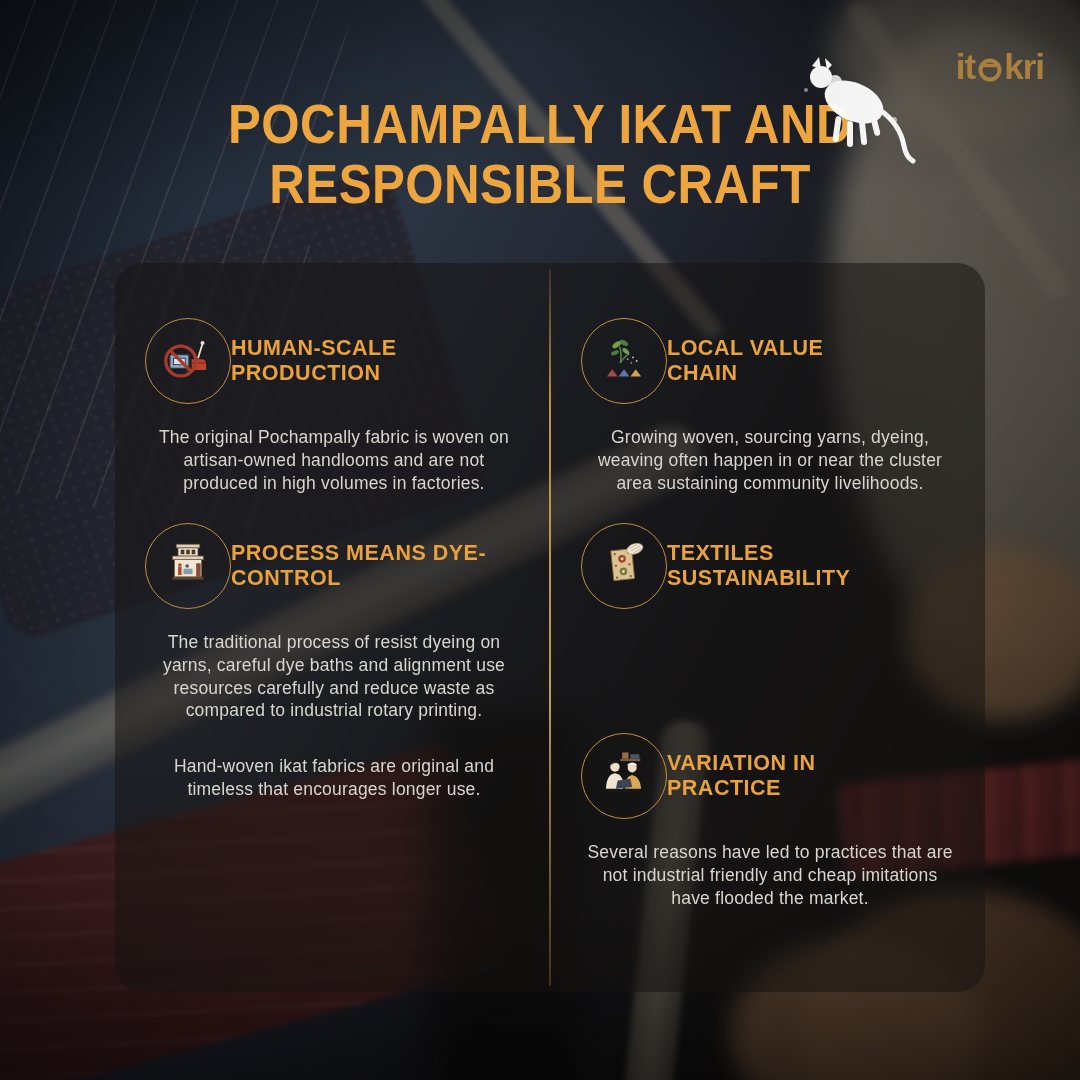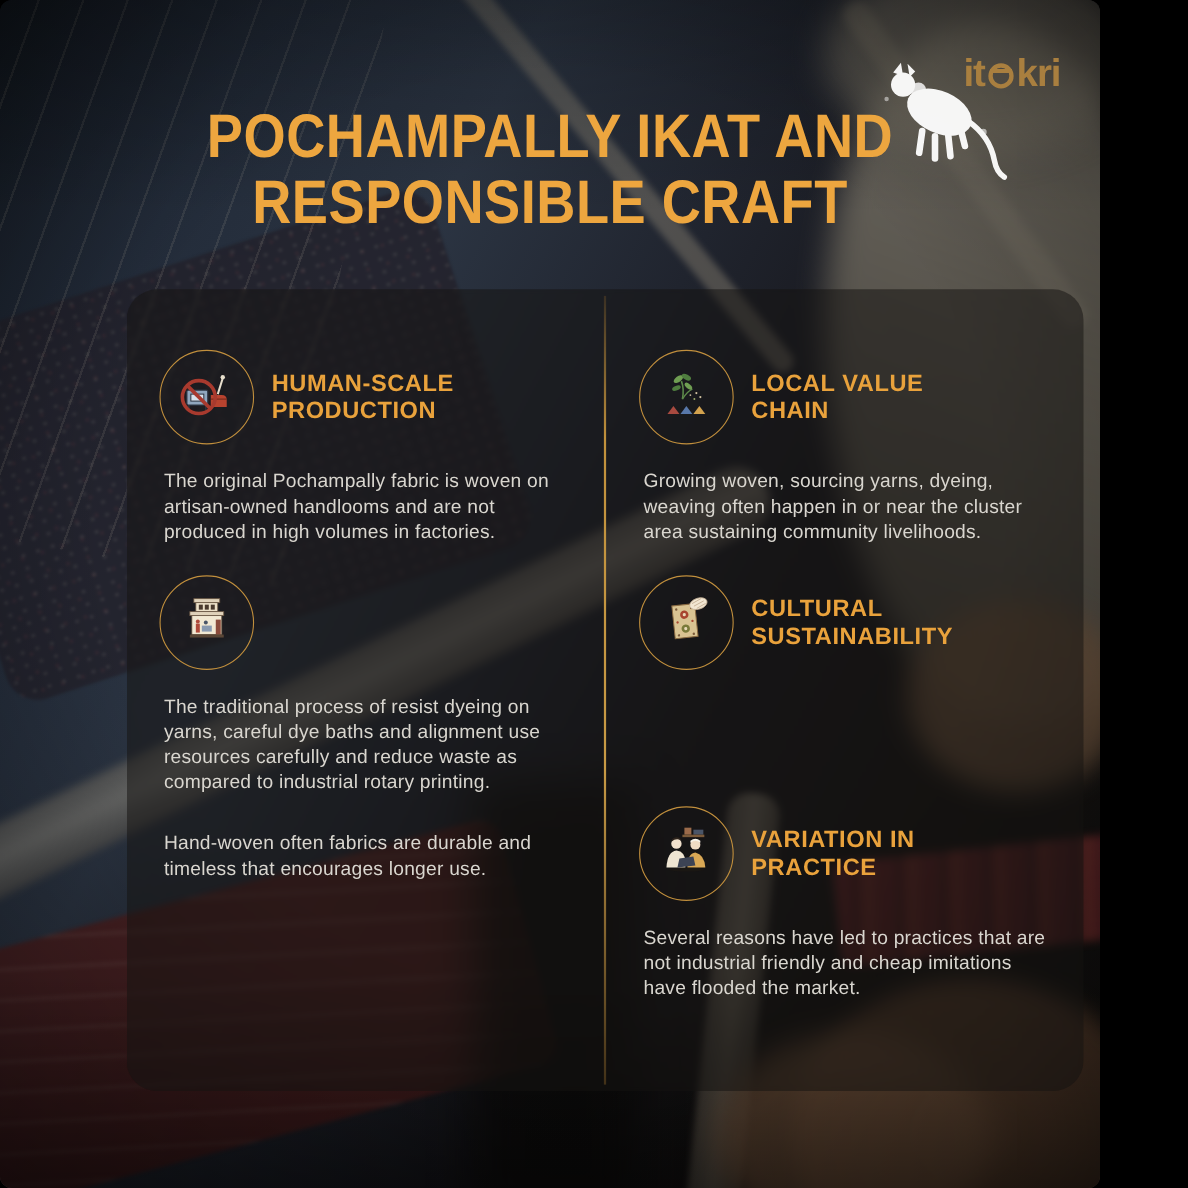--- a/index.html
+++ b/index.html
@@ -1,20 +1,19 @@
 <!DOCTYPE html>
 <html><head>
 <meta charset="utf-8">
 <style>
   html,body{margin:0;padding:0;background:#000;}
   .poster{
-    position:relative;width:1000px;height:1080px;overflow:hidden;
+    position:relative;width:1080px;height:1080px;overflow:hidden;
     font-family:"Liberation Sans",sans-serif;
     background:linear-gradient(118deg,#141a23 0%,#232c3a 16%,#2b3442 32%,#20242e 48%,#17171c 62%,#131110 78%,#100f0e 100%);
-    border-radius:11px;
   }
   
   .bg-el{position:absolute;pointer-events:none;}
   .carpet-speckle{left:-50px;top:235px;width:500px;height:340px;transform:rotate(-18deg);
     background-color:#221f28;
     background-image:radial-gradient(rgba(205,195,175,.28) 1.2px,transparent 1.7px),
                      radial-gradient(rgba(160,70,70,.28) 1.2px,transparent 1.7px);
     background-size:14px 12px,19px 17px;filter:blur(1.5px);opacity:.7;border-radius:30px;}
   .pole-main{left:-120px;top:600px;width:860px;height:62px;transform:rotate(-26deg);
     background:linear-gradient(180deg,#756e62,#a29a89 45%,#5f584d);filter:blur(4px);opacity:.5;border-radius:30px;}
@@ -58,27 +57,27 @@
   .title{position:absolute;left:0;right:0;top:94px;text-align:center;z-index:3;
     color:#eda63f;font-weight:700;font-size:56px;line-height:1.08;letter-spacing:.5px;
     white-space:pre-line;transform:scaleX(.88);transform-origin:center;}
   
   .panel{position:absolute;left:115px;top:263px;width:870px;height:729px;z-index:2;
     background:rgba(22,20,17,.52);border-radius:28px;backdrop-filter:blur(2px);}
   .divider{position:absolute;left:calc(50% - 1px);top:6px;bottom:6px;width:2px;
     background:linear-gradient(180deg,rgba(150,105,40,.25),#c1913c 18%,#c89a45 60%,rgba(160,115,45,.35));}
   .grid{position:relative;display:grid;grid-template-columns:1fr 1fr;column-gap:62px;
     grid-template-rows:205px 210px auto;padding:55px 30px 30px 30px;}
-  .card-head{display:flex;align-items:center;gap:16px;min-height:86px;}
+  .card-head{display:flex;align-items:center;min-height:86px;}
   .icon-circle{width:84px;height:84px;flex:0 0 84px;border:1.5px solid #c18f3d;border-radius:50%;
     display:flex;align-items:center;justify-content:center;}
   .card h3{margin:0;font-size:21.5px;line-height:1.16;letter-spacing:.5px;color:#e9a23c;
     font-weight:700;white-space:pre-line;}
   .card p{margin:22px 0 0 4px;max-width:396px;font-size:17.5px;line-height:1.3;
-    letter-spacing:.2px;color:#d9d6cf;}
+    letter-spacing:.2px;color:#d9d6cf;text-align:center;}
 </style>
 </head>
 <body>
 
 <div class="poster">
 
   <div>
     <div class="bg-el carpet-speckle"></div>
     <div class="bg-el threads"></div>
     <div class="bg-el pole-top1"></div>
@@ -192,20 +191,22 @@
               <rect x="15" y="21" width="34" height="4" fill="#e0d2ba" stroke="#6a5743" stroke-width=".8"></rect>
               <rect x="17" y="25" width="30" height="19" fill="#f2e8d2" stroke="#6a5743" stroke-width=".8"></rect>
               <rect x="41" y="29" width="5" height="15" fill="#8a4a3a"></rect>
               <circle cx="23" cy="31" r="2" fill="#b04a3a"></circle>
               <rect x="21" y="33" width="4" height="9" fill="#b04a3a"></rect>
               <rect x="27" y="35" width="10" height="6" fill="#8a9ab0"></rect>
               <circle cx="31" cy="32" r="2" fill="#4a5568"></circle>
               <rect x="15" y="44" width="34" height="3" fill="#5a4636"></rect>
             </svg>
           </span>
+          <h3>PROCESS MEANS DYE-
+CONTROL</h3>
         </div>
         <p>The traditional process of resist dyeing on yarns, careful dye baths and alignment use resources carefully and reduce waste as compared to industrial rotary printing.</p>
       </div>
 
       <div class="card">
         <div class="card-head">
           <span class="icon-circle">
             <svg width="58" height="58" viewBox="0 0 64 64">
               <g transform="rotate(-6 31 30)">
                 <rect x="19" y="14" width="23" height="33" fill="#d9c392" stroke="#8a6a42" stroke-width="1"></rect>
@@ -221,27 +222,27 @@
                   <circle cx="38" cy="44" r="1.2" fill="#7a5a3a"></circle>
               </g>
               <g transform="rotate(-18 44 13)">
                 <ellipse cx="44" cy="13" rx="9" ry="5.5" fill="#f2e6d2" stroke="#c8b49a" stroke-width=".8"></ellipse>
                 <line x1="38" y1="11" x2="48" y2="9" stroke="#c8b49a" stroke-width=".9"></line>
                 <line x1="39" y1="14" x2="50" y2="12" stroke="#c8b49a" stroke-width=".9"></line>
                 <line x1="41" y1="17" x2="51" y2="15" stroke="#c8b49a" stroke-width=".9"></line>
               </g>
             </svg>
           </span>
-          <h3>CULTURAL
+          <h3>TEXTILES
 SUSTAINABILITY</h3>
         </div>
       </div>
 
       <div class="card">
-        <p>Hand-woven often fabrics are durable and timeless that encourages longer use.</p>
+        <p>Hand-woven ikat fabrics are original and timeless that encourages longer use.</p>
       </div>
 
       <div class="card">
         <div class="card-head">
           <span class="icon-circle">
             <svg width="58" height="58" viewBox="0 0 64 64">
               <rect x="30" y="6" width="7" height="7" fill="#9a6a4a"></rect>
               <rect x="39" y="8" width="10" height="5" fill="#4a5568"></rect>
               <rect x="28" y="13" width="22" height="2.5" fill="#7a5a3a"></rect>
               <circle cx="22" cy="22" r="5.2" fill="#f0e0cc"></circle>

